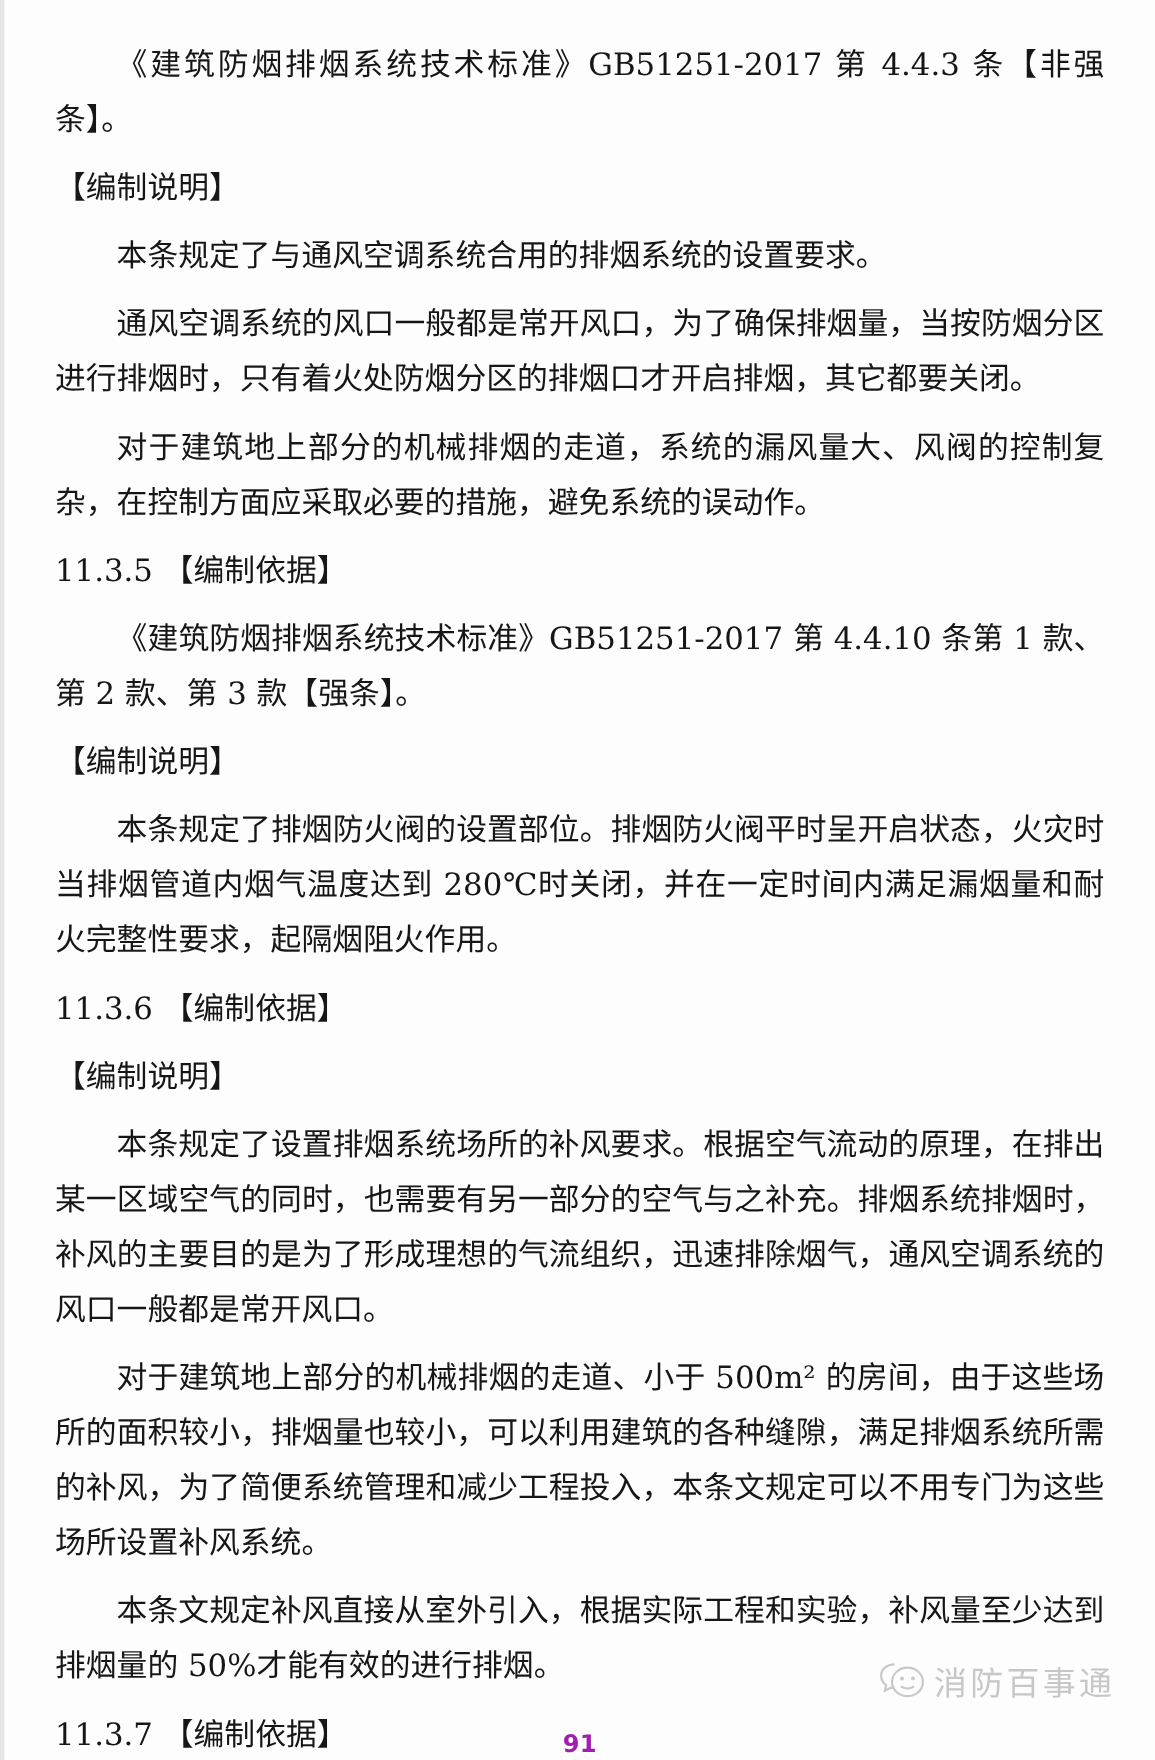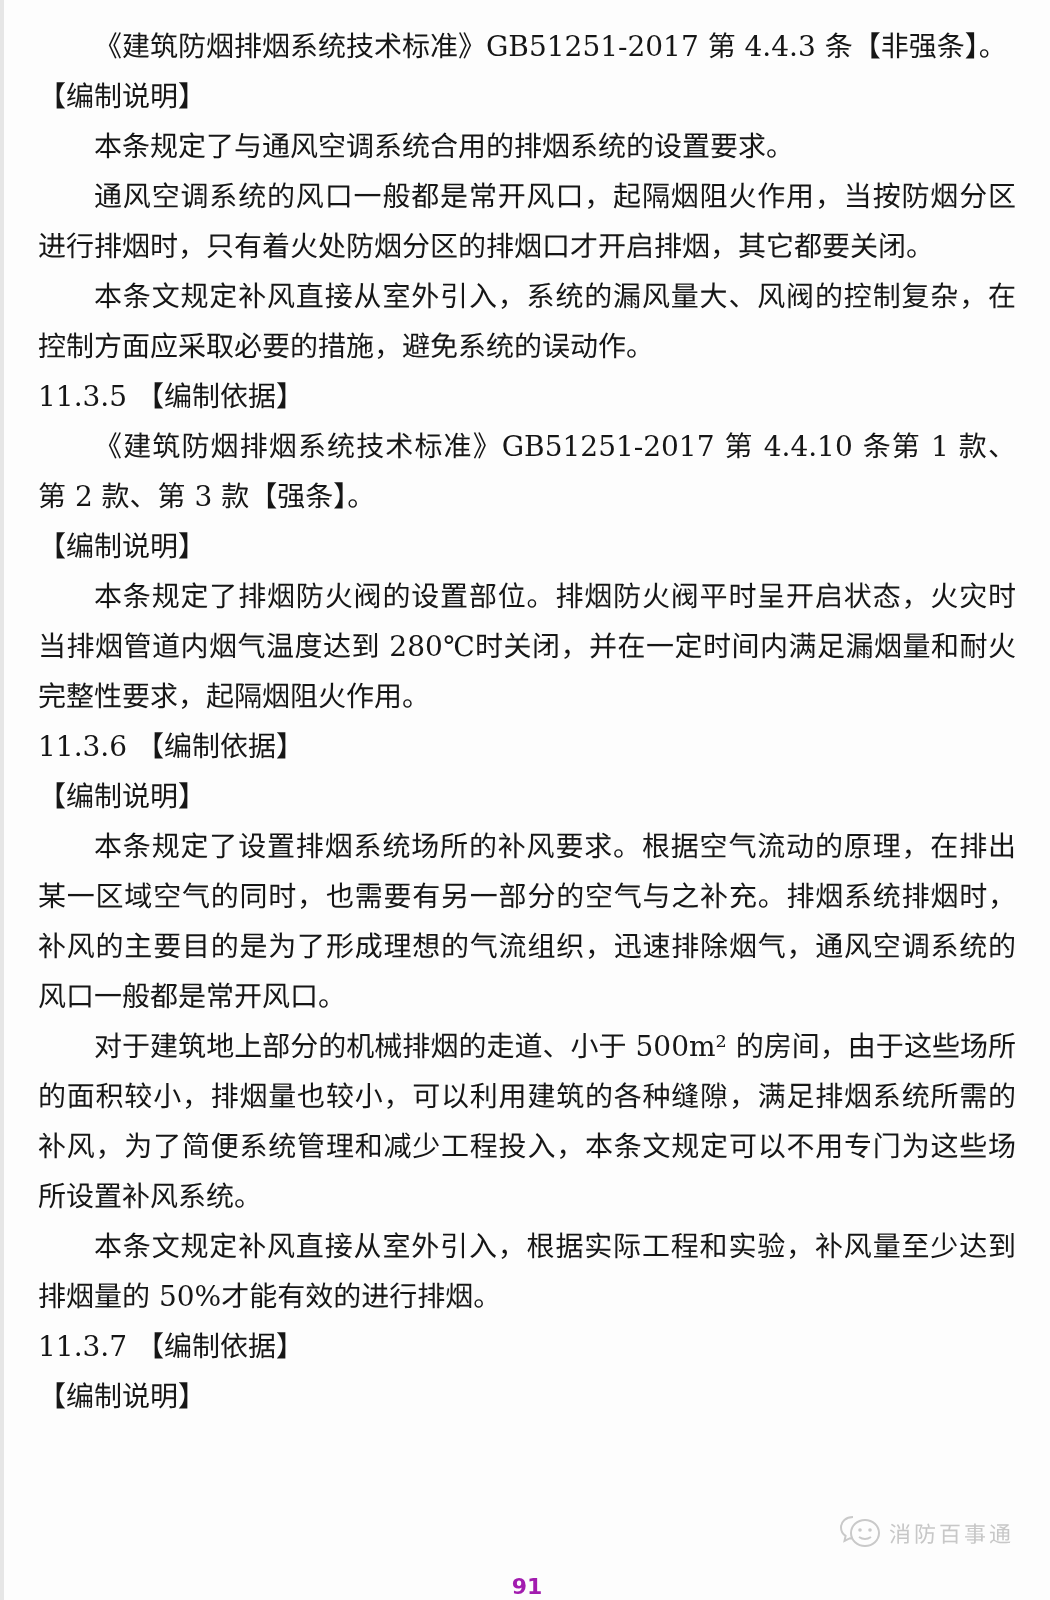--- a/index.html
+++ b/index.html
@@ -18,21 +18,21 @@
     font-family: "DejaVu Serif", "Liberation Serif", serif;
     color: #161616;
   }
   .content {
     position: absolute;
     top: 22px;
     left: 34px;
     width: 978px;
   }
   .block {
-    margin: 0;
+    margin: 12px;
     font-size: 28px;
     line-height: 50px;
     text-align: justify;
     text-justify: inter-ideograph;
     word-break: break-all;
   }
   .block.indent {
     text-indent: 2em;
   }
   .block.heading {
@@ -45,21 +45,21 @@
     bottom: 50px;
     display: flex;
     align-items: center;
     gap: 8px;
     color: #c7c7c7;
   }
   .wm-icon svg {
     display: block;
   }
   .wm-text {
-    font-size: 22px;
+    font-size: 30px;
     letter-spacing: 3px;
     font-family: "DejaVu Sans", "Liberation Sans", sans-serif;
   }
   .page-number {
     position: absolute;
     bottom: 0px;
     left: 0;
     width: 100%;
     text-align: center;
     font-family: "DejaVu Sans", "Liberation Sans", sans-serif;
@@ -71,22 +71,22 @@
 </style>
 </head>
 <body>
 
 <div class="page">
 
   <div class="content">
       <p class="block paragraph indent">《建筑防烟排烟系统技术标准》GB51251-2017 第 4.4.3 条【非强条】。</p>
       <p class="block heading">【编制说明】</p>
       <p class="block paragraph indent">本条规定了与通风空调系统合用的排烟系统的设置要求。</p>
-      <p class="block paragraph indent">通风空调系统的风口一般都是常开风口，起隔烟阻火作用，当按防烟分区进行排烟时，只有着火处防烟分区的排烟口才开启排烟，其它都要关闭。</p>
-      <p class="block paragraph indent">本条文规定补风直接从室外引入，系统的漏风量大、风阀的控制复杂，在控制方面应采取必要的措施，避免系统的误动作。</p>
+      <p class="block paragraph indent">通风空调系统的风口一般都是常开风口，为了确保排烟量，当按防烟分区进行排烟时，只有着火处防烟分区的排烟口才开启排烟，其它都要关闭。</p>
+      <p class="block paragraph indent">对于建筑地上部分的机械排烟的走道，系统的漏风量大、风阀的控制复杂，在控制方面应采取必要的措施，避免系统的误动作。</p>
       <p class="block heading">11.3.5 【编制依据】</p>
       <p class="block paragraph indent">《建筑防烟排烟系统技术标准》GB51251-2017 第 4.4.10 条第 1 款、第 2 款、第 3 款【强条】。</p>
       <p class="block heading">【编制说明】</p>
       <p class="block paragraph indent">本条规定了排烟防火阀的设置部位。排烟防火阀平时呈开启状态，火灾时当排烟管道内烟气温度达到 280℃时关闭，并在一定时间内满足漏烟量和耐火完整性要求，起隔烟阻火作用。</p>
       <p class="block heading">11.3.6 【编制依据】</p>
       <p class="block heading">【编制说明】</p>
       <p class="block paragraph indent">本条规定了设置排烟系统场所的补风要求。根据空气流动的原理，在排出某一区域空气的同时，也需要有另一部分的空气与之补充。排烟系统排烟时，补风的主要目的是为了形成理想的气流组织，迅速排除烟气，通风空调系统的风口一般都是常开风口。</p>
       <p class="block paragraph indent">对于建筑地上部分的机械排烟的走道、小于 500m² 的房间，由于这些场所的面积较小，排烟量也较小，可以利用建筑的各种缝隙，满足排烟系统所需的补风，为了简便系统管理和减少工程投入，本条文规定可以不用专门为这些场所设置补风系统。</p>
       <p class="block paragraph indent">本条文规定补风直接从室外引入，根据实际工程和实验，补风量至少达到排烟量的 50%才能有效的进行排烟。</p>
       <p class="block heading">11.3.7 【编制依据】</p>

